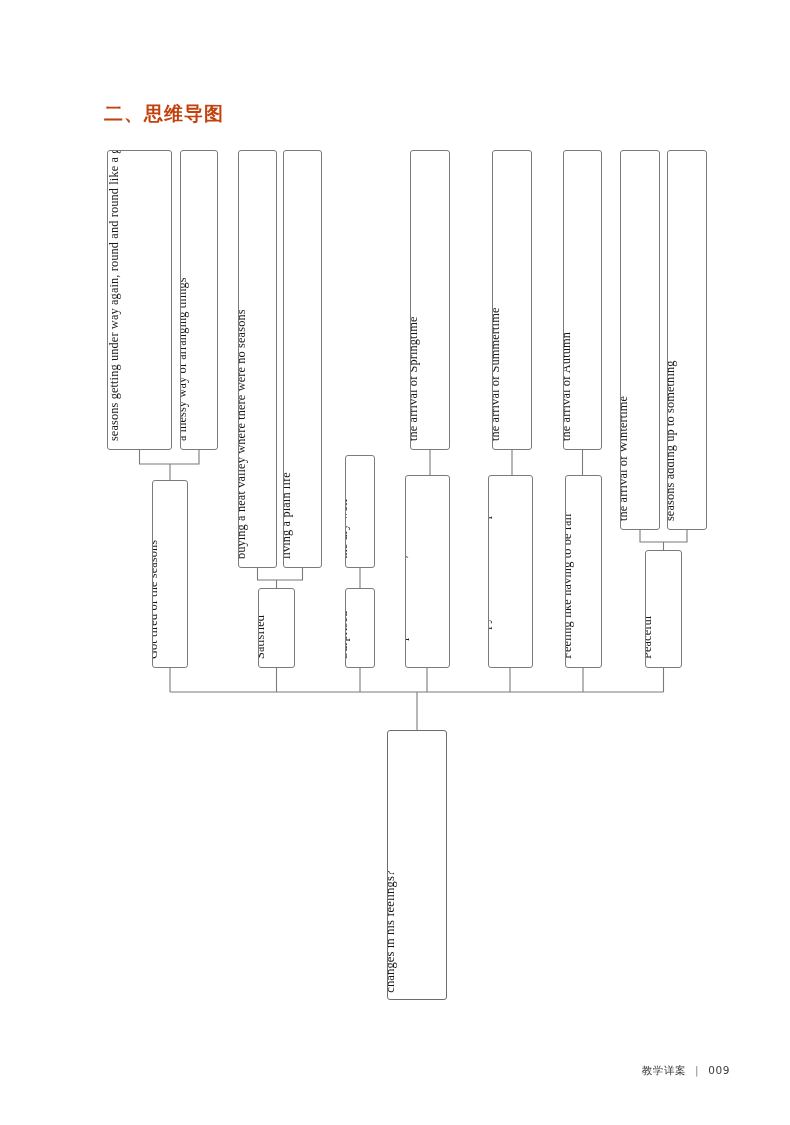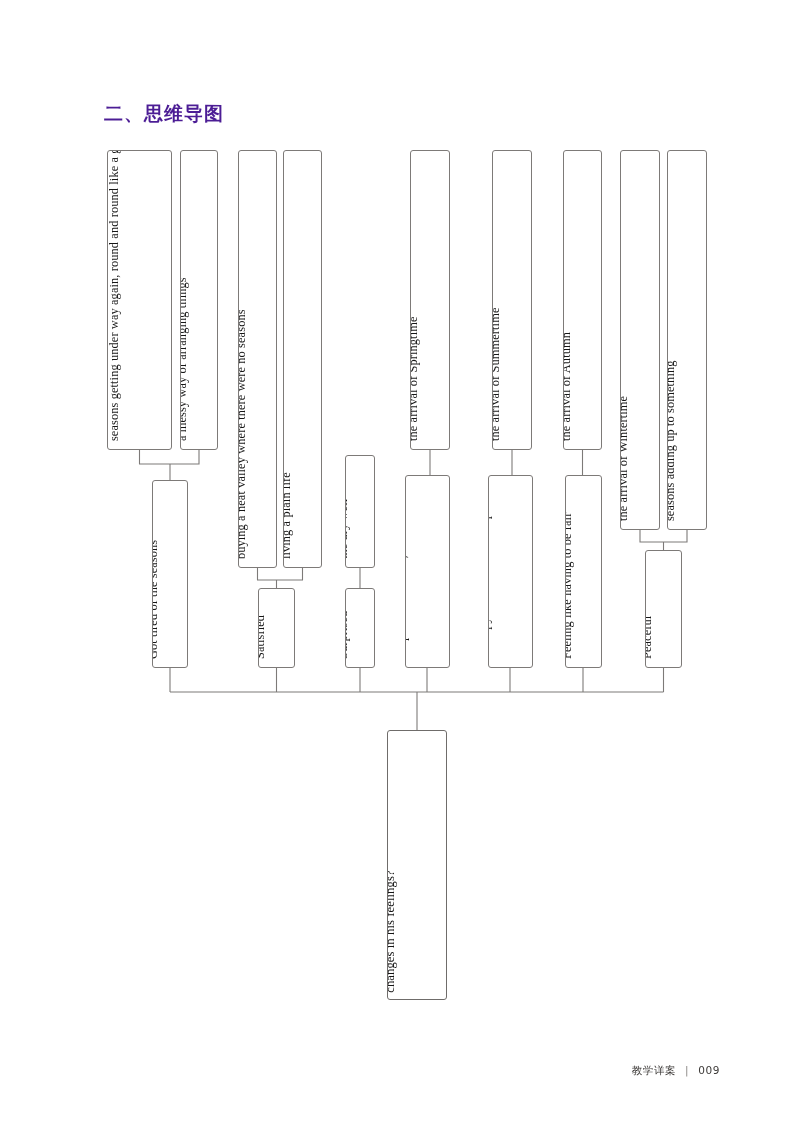--- a/index.html
+++ b/index.html
@@ -21,21 +21,21 @@
 
   
   #section-heading {
     position: absolute;
     left: 104px;
     top: 101px;
     font-family: "DejaVu Sans", "Liberation Sans", sans-serif;
     font-weight: bold;
     font-size: 19px;
     letter-spacing: 1px;
-    color: #4c1d95;
+    color: #c2410c;
     white-space: nowrap;
   }
 
   
   #diagram {
     position: absolute;
     left: 0;
     top: 0;
     width: 790px;
     height: 1125px;
@@ -89,21 +89,21 @@
     font-size: 12.6px;
     margin-left: -1.35em;
     white-space: normal;
     width: 250px;
   }
   .node.root { border-color: #6f6c6a; }
 
   
   #footer {
     position: absolute;
-    right: 70px;
+    right: 60px;
     bottom: 47px;
     font-family: "DejaVu Sans", "Liberation Sans", sans-serif;
     font-size: 10.5px;
     color: #3d3a38;
     letter-spacing: 0.6px;
     white-space: nowrap;
     margin-left: 48px;
   }
   #footer .sep { margin: 0 5px; color: #8a8683; }
 </style>

